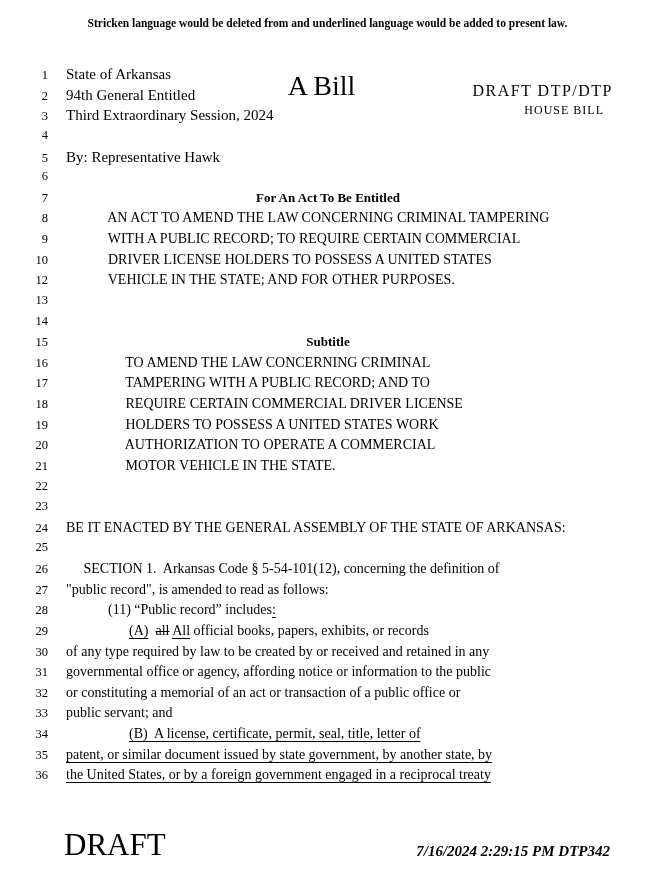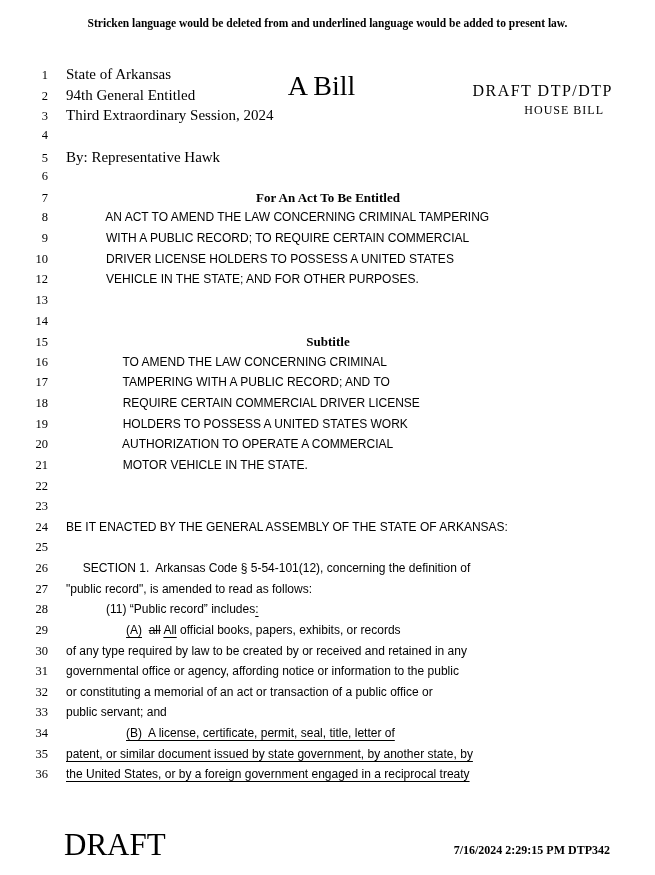--- a/index.html
+++ b/index.html
@@ -31,39 +31,40 @@
     font-family:Liberation Serif, serif;
   }
   .lines{position:absolute;top:66px;left:0;width:100%;}
   .line{display:flex;align-items:baseline;height:20.64px;}
   .line .num{
     flex:none;width:48px;text-align:right;
     font-family:"Liberation Serif", serif;font-size:12.5px;
   }
   .line .txt{margin-left:18px;white-space:pre;}
   .line.mono .txt, .line.blank .txt{
-    font-family:Liberation Sans, sans-serif;
-    font-size:12px;
+    font-family:Liberation Serif, serif;
+    font-size:14px;
   }
   .line.serif .txt{font-family:"Liberation Serif", serif;font-size:15px;}
   .line.title .txt{
     flex:none;width:524px;text-align:center;
     font-family:"Liberation Serif", serif;
     font-weight:bold;font-size:13px;
   }
   .seg-u{text-decoration:underline;text-decoration-thickness:1px;text-underline-offset:2.5px;}
   .seg-s{text-decoration:line-through;text-decoration-thickness:1px;}
   .footer-draft{
     position:absolute;top:827px;left:64px;
     font-size:31px;font-family:"Liberation Serif", serif;
   }
   .footer-stamp{
     position:absolute;top:843px;right:45px;
-    font-weight:bold;font-size:12px;
-    font-family:"Liberation Serif", serif;
+    font-weight:bold;font-size:15px;
+    font-family:"Liberation Serif", serif;
+    font-style:italic;
   }
 </style>
 </head>
 <body>
 
 <div class="page">
   <div class="disclaimer">Stricken language would be deleted from and underlined language would be added to present law.</div>
 
   <div class="bill-title">A Bill</div>
 

